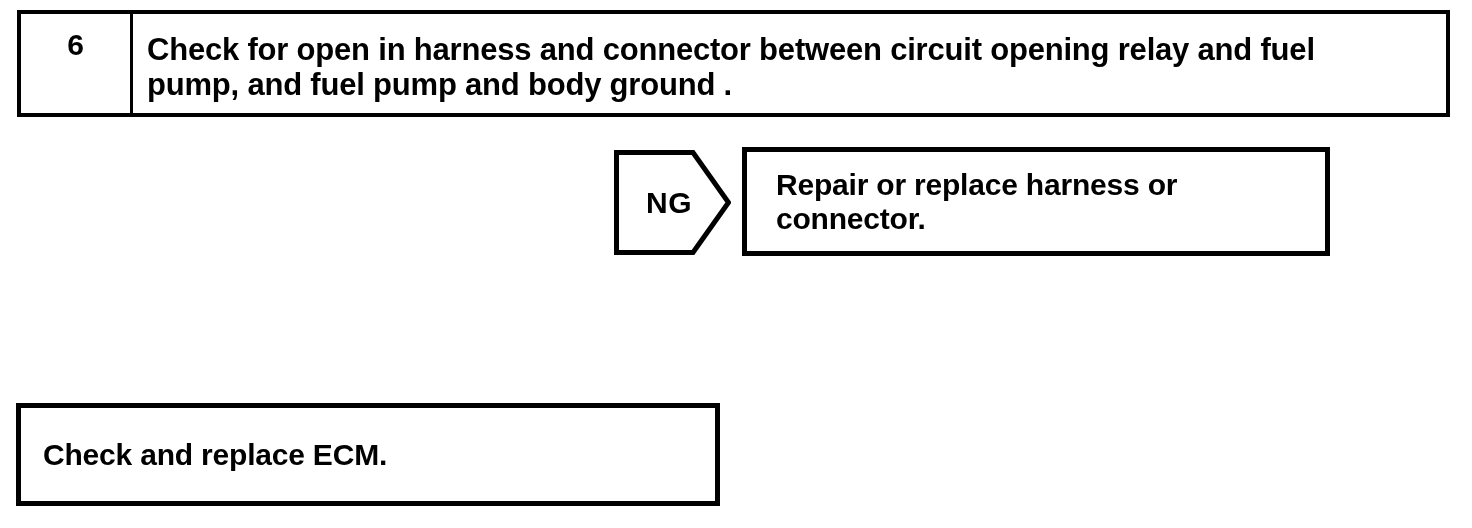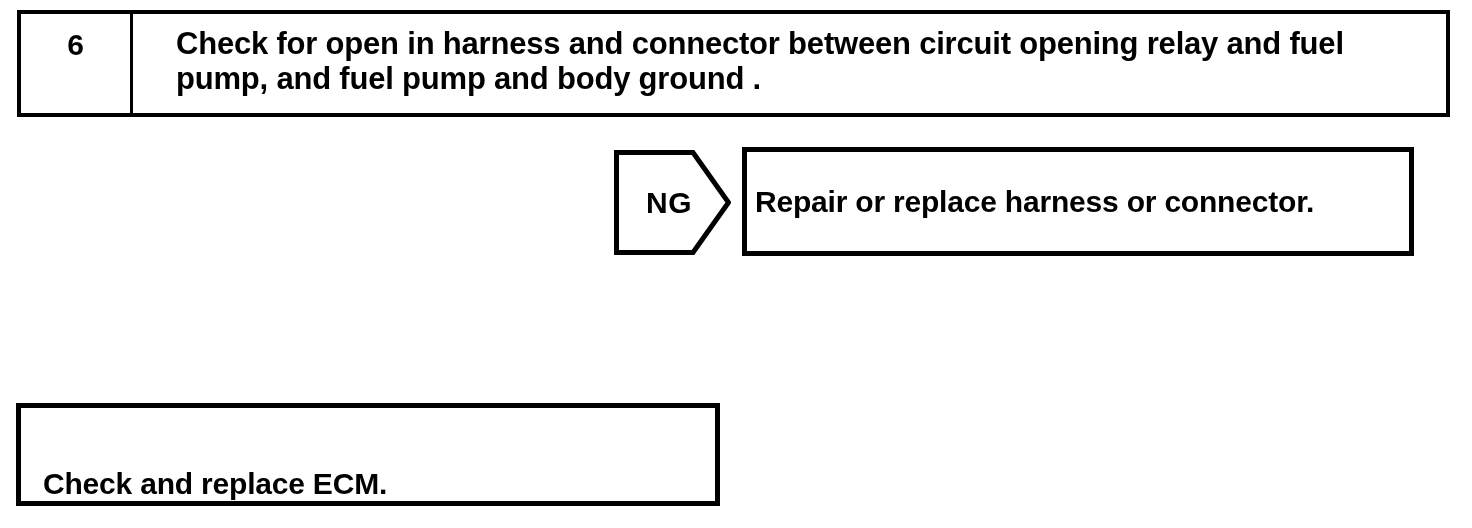--- a/index.html
+++ b/index.html
@@ -35,25 +35,24 @@
     flex: 0 0 112px;
     border-right: 3px solid #000;
     box-sizing: border-box;
     text-align: center;
     padding-top: 13px;
     font-size: 30px;
     line-height: 35px;
   }
   .step-text {
     flex: 1;
-    padding: 12px 55px 0 14px;
+    padding: 18px 55px 0 14px;
     font-size: 31px;
     line-height: 35px;
     letter-spacing: -0.2px;
-    margin-left: 29px;
   }
 
   
   .connector {
     position: absolute;
   }
   .connector svg {
     display: block;
   }
   .connector-label {
@@ -76,31 +75,30 @@
     box-sizing: border-box;
     background: #fff;
     display: flex;
     align-items: center;
     font-size: 30px;
     letter-spacing: -0.2px;
   }
   .ng-action {
     left: 742px;
     top: 147px;
-    width: 672px;
+    width: 588px;
     height: 109px;
-    padding-left: 8px;
+    padding-left: 29px;
   }
   .ok-action {
     left: 16px;
     top: 403px;
     width: 704px;
     height: 103px;
     padding-left: 22px;
-    align-items: flex-end;
   }
 </style>
 </head>
 <body>
 
 <div class="page">
 
   <div class="step-box">
     <div class="step-number">6</div>
     <div class="step-text">Check for open in harness and connector between circuit opening relay and fuel pump, and fuel pump and body ground .</div>

